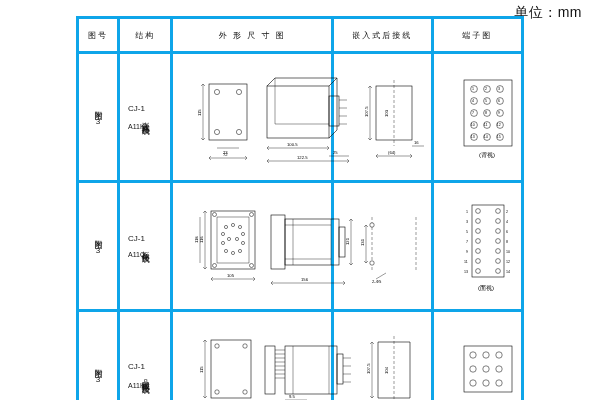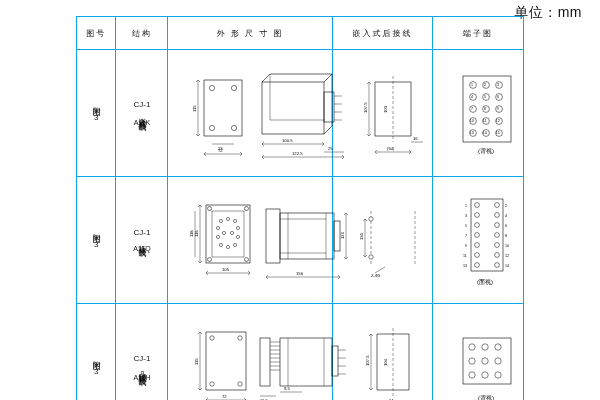--- a/index.html
+++ b/index.html
@@ -16,21 +16,21 @@
     position:absolute;right:18px;top:4px;
     font-size:14px;letter-spacing:0.5px;
   }
 
   table.main{
     position:absolute;left:76px;top:16px;
     border-collapse:collapse;
     width:448px;
   }
   table.main th, table.main td{
-    border:1px solid #0ea5e9;
+    border:3px solid #0ea5e9;
     font-size:8px;
     text-align:center;
     vertical-align:middle;
     padding:8px;
   }
   table.main th{
     height:16px;
     font-weight:normal;
     letter-spacing:2px;
   }
@@ -49,21 +49,21 @@
     letter-spacing:1px;
     line-height:1.15;
     font-size:8px;
     margin:0 auto;
     display:inline-block;
   }
   .struct-cell{
     position:relative;
   }
   .struct-inner{
-    display:flex;flex-direction:column;align-items:center;justify-content:center;
+    display:flex;flex-direction:column;align-items:flex-start;justify-content:center;
     height:108px;
   }
   .struct-top{font-size:8px;margin-bottom:2px;}
   .struct-bot{font-size:7px;margin-top:2px;}
 
   .cellwrap{position:relative;width:100%;height:110px;}
   svg{display:block;}
   .dwg{position:absolute;left:0;top:0;}
 
   

